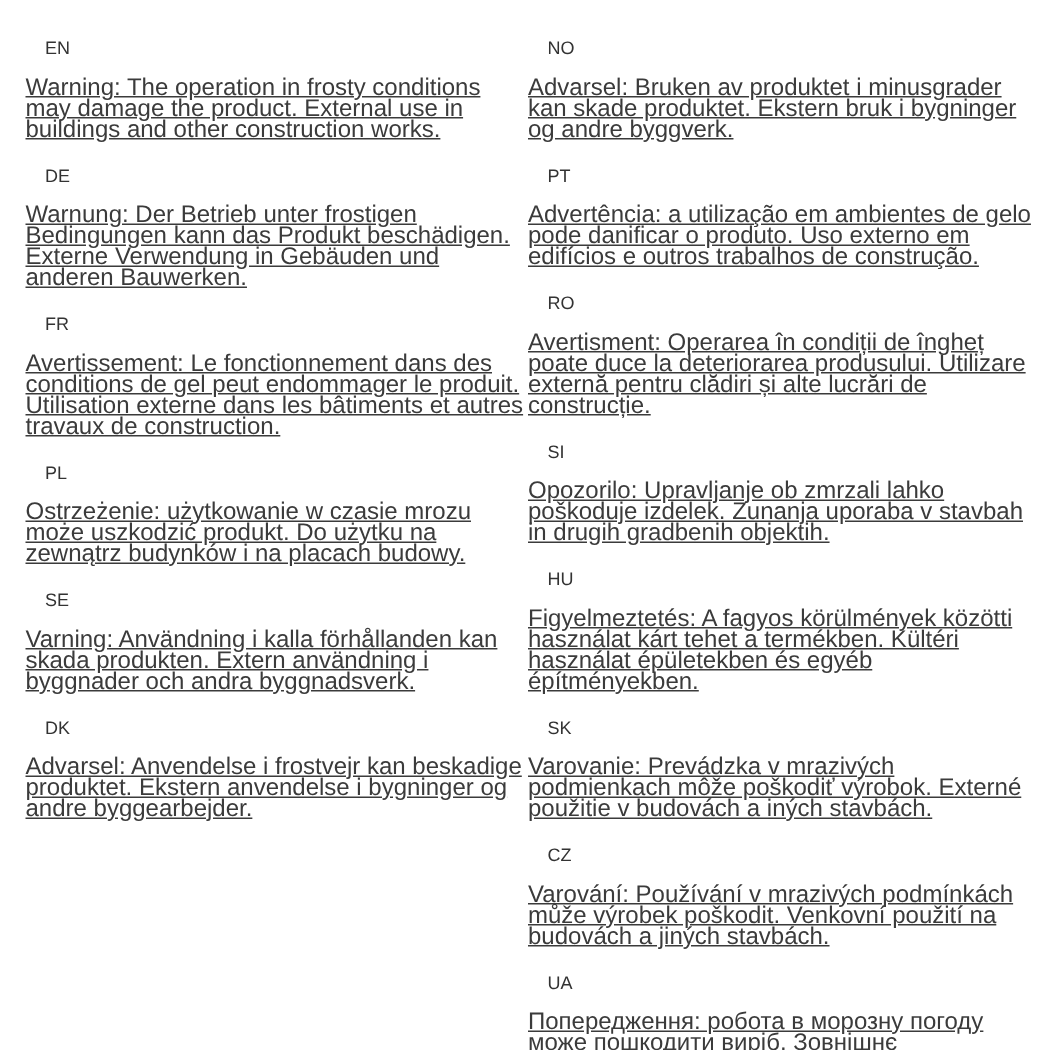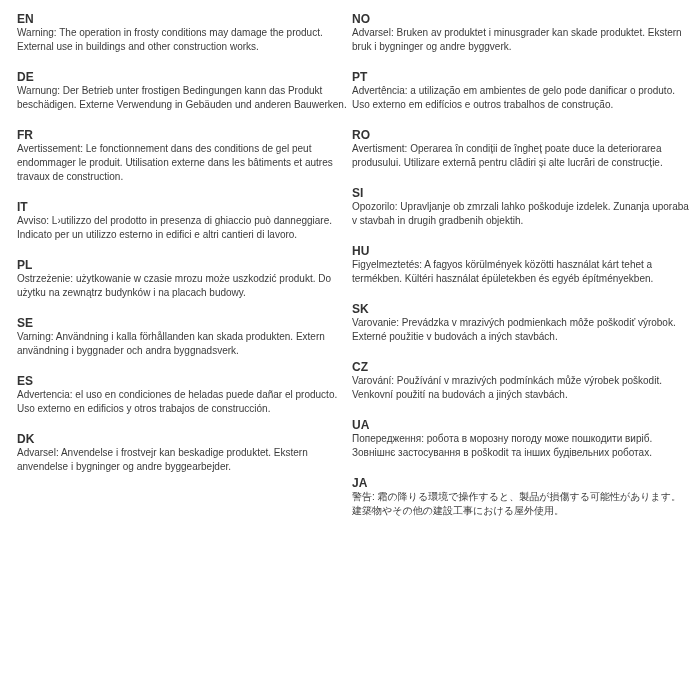--- a/index.html
+++ b/index.html
@@ -22,32 +22,33 @@
   }
   .col {
     display: block;
   }
   .col.left  { width: 335px; }
   .col.right { width: 338px; }
   section.lang-section {
     margin: 0 0 16px 0;
   }
   .lang-code {
-    margin: 0;
+    margin: 13px;
     font-size: 12px;
-    font-weight: bold;
+    font-weight: normal;
     line-height: 14px;
     color: #333333;
   }
   .lang-text {
     margin: 0;
-    font-size: 10px;
+    font-size: 16px;
     line-height: 14px;
     letter-spacing: 0;
     color: #3b3b3b;
+    text-decoration: underline;
   }
 </style>
 </head>
 <body>
 
 <div class="page">
   <div class="col left">
   <section class="lang-section">
     <h3 class="lang-code">EN</h3>
     <p class="lang-text">Warning: The operation in frosty conditions may damage the product. External use in buildings and other construction works.</p>
@@ -57,39 +58,31 @@
     <h3 class="lang-code">DE</h3>
     <p class="lang-text">Warnung: Der Betrieb unter frostigen Bedingungen kann das Produkt beschädigen. Externe Verwendung in Gebäuden und anderen Bauwerken.</p>
   </section>
 
   <section class="lang-section">
     <h3 class="lang-code">FR</h3>
     <p class="lang-text">Avertissement: Le fonctionnement dans des conditions de gel peut endommager le produit. Utilisation externe dans les bâtiments et autres travaux de construction.</p>
   </section>
 
 
-  <section class="lang-section">
-    <h3 class="lang-code">IT</h3>
-    <p class="lang-text">Avviso: L›utilizzo del prodotto in presenza di ghiaccio può danneggiare. Indicato per un utilizzo esterno in edifici e altri cantieri di lavoro.</p>
-  </section>
 
   <section class="lang-section">
     <h3 class="lang-code">PL</h3>
     <p class="lang-text">Ostrzeżenie: użytkowanie w czasie mrozu może uszkodzić produkt. Do użytku na zewnątrz budynków i na placach budowy.</p>
   </section>
 
   <section class="lang-section">
     <h3 class="lang-code">SE</h3>
     <p class="lang-text">Varning: Användning i kalla förhållanden kan skada produkten. Extern användning i byggnader och andra byggnadsverk.</p>
   </section>
 
-  <section class="lang-section">
-    <h3 class="lang-code">ES</h3>
-    <p class="lang-text">Advertencia: el uso en condiciones de heladas puede dañar el producto. Uso externo en edificios y otros trabajos de construcción.</p>
-  </section>
 
   <section class="lang-section">
     <h3 class="lang-code">DK</h3>
     <p class="lang-text">Advarsel: Anvendelse i frostvejr kan beskadige produktet. Ekstern anvendelse i bygninger og andre byggearbejder.</p>
   </section>
 </div>
   <div class="col right">
   <section class="lang-section">
     <h3 class="lang-code">NO</h3>
     <p class="lang-text">Advarsel: Bruken av produktet i minusgrader kan skade produktet. Ekstern bruk i bygninger og andre byggverk.</p>

